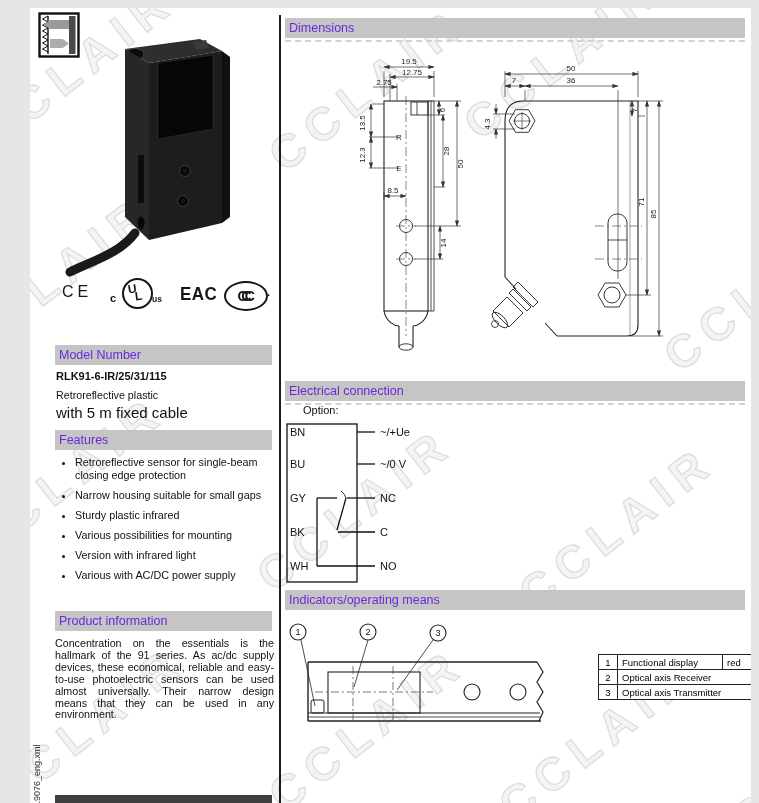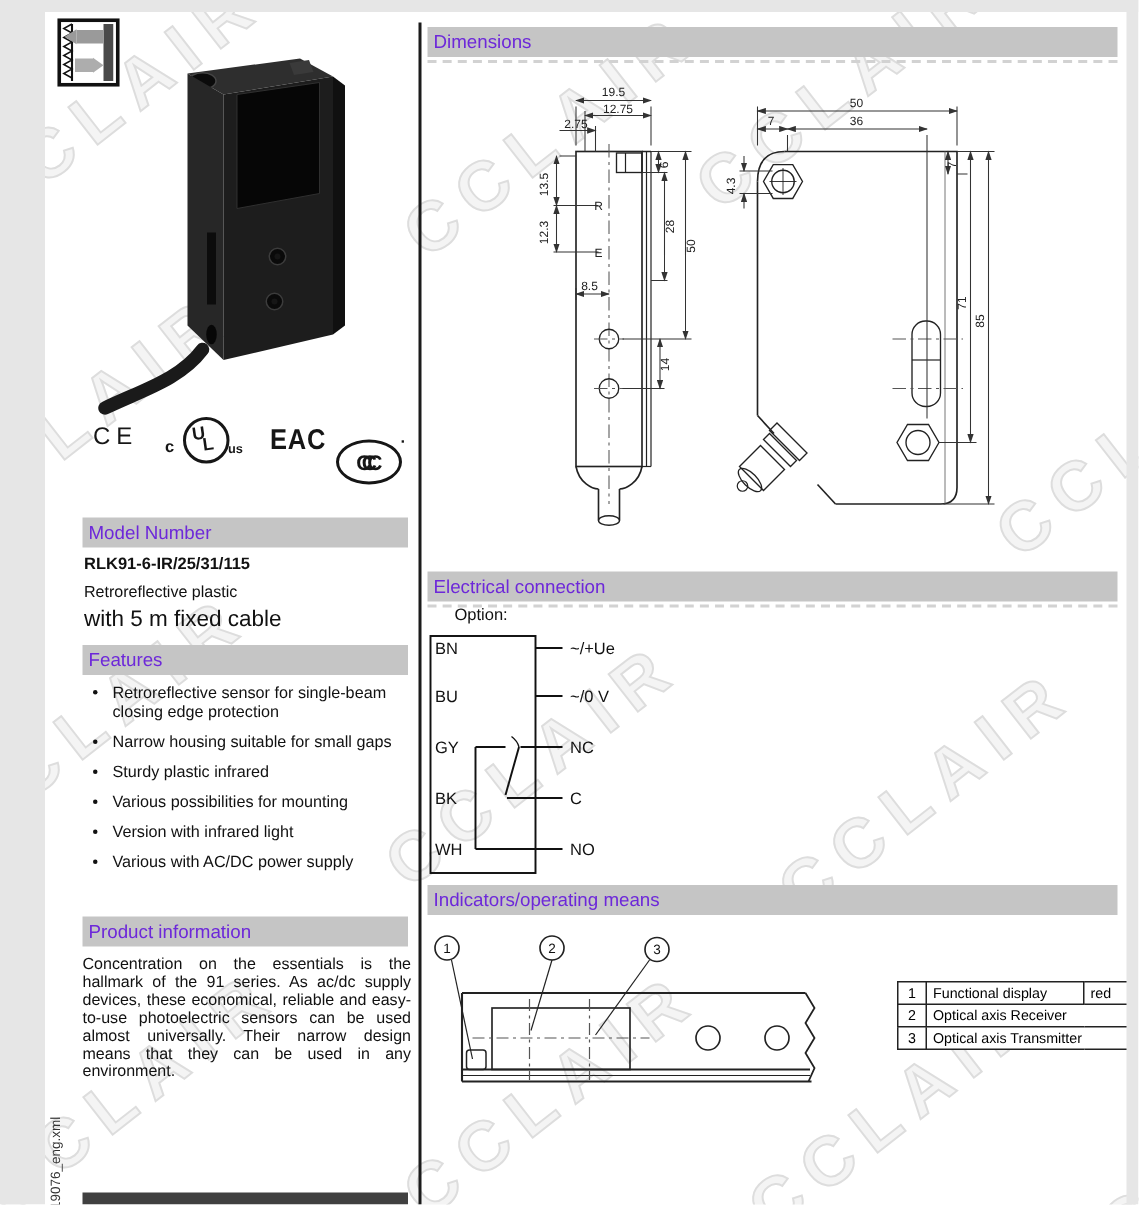--- a/index.html
+++ b/index.html
@@ -44,21 +44,21 @@
     border-radius:50%;
   }
   .ulU{position:absolute;left:20px;top:4px;font-weight:bold;font-size:12px;transform:rotate(-8deg)}
   .ulL{position:absolute;left:27px;top:11px;font-weight:bold;font-size:12px;transform:rotate(-8deg)}
   .ulc{position:absolute;left:2px;top:14px;font-weight:bold;font-size:11px}
   .ulus{position:absolute;left:44px;top:16px;font-weight:bold;font-size:8.5px}
   .eac{font-weight:bold;font-size:17px;letter-spacing:0.5px;transform:scaleY(1.12)}
   .cccwrap{width:52px;height:28px}
   .cccellipse{
     position:absolute;left:0;top:0;width:40px;height:26px;border:2px solid #161616;border-radius:50%;
-    display:flex;align-items:center;justify-content:center;margin-top:12px;
+    display:flex;align-items:center;justify-content:center;
   }
   .cccletters{font-weight:bold;font-size:14px;letter-spacing:-6.5px;margin-left:-6px}
   .cccdot{position:absolute;left:43px;top:8px;font-weight:bold;font-size:11px}
   
   table.indtab{border-collapse:collapse;font-size:9.5px;color:#000;background:#fff}
   table.indtab td{border:1px solid #222;padding:1.5px 4px;white-space:nowrap}
   table.indtab td.num{width:10px;text-align:center}
   table.indtab td.lbl{width:96px}
   table.indtab td.val{width:26px}
   svg text{font-family:"Liberation Sans","DejaVu Sans",sans-serif}

